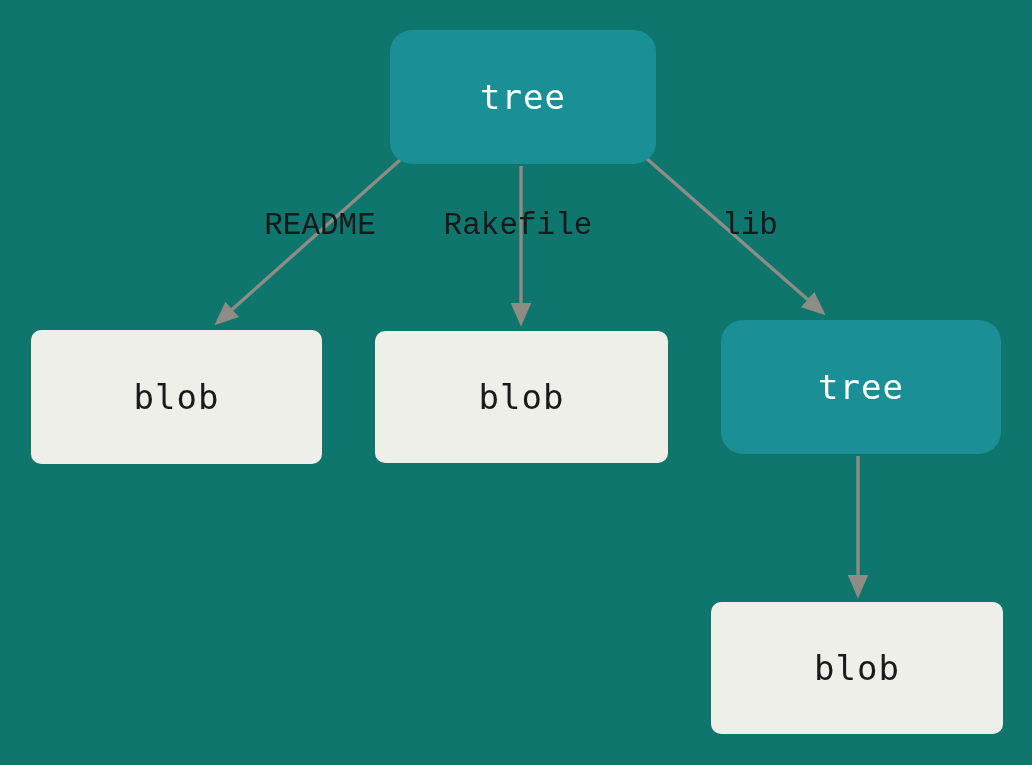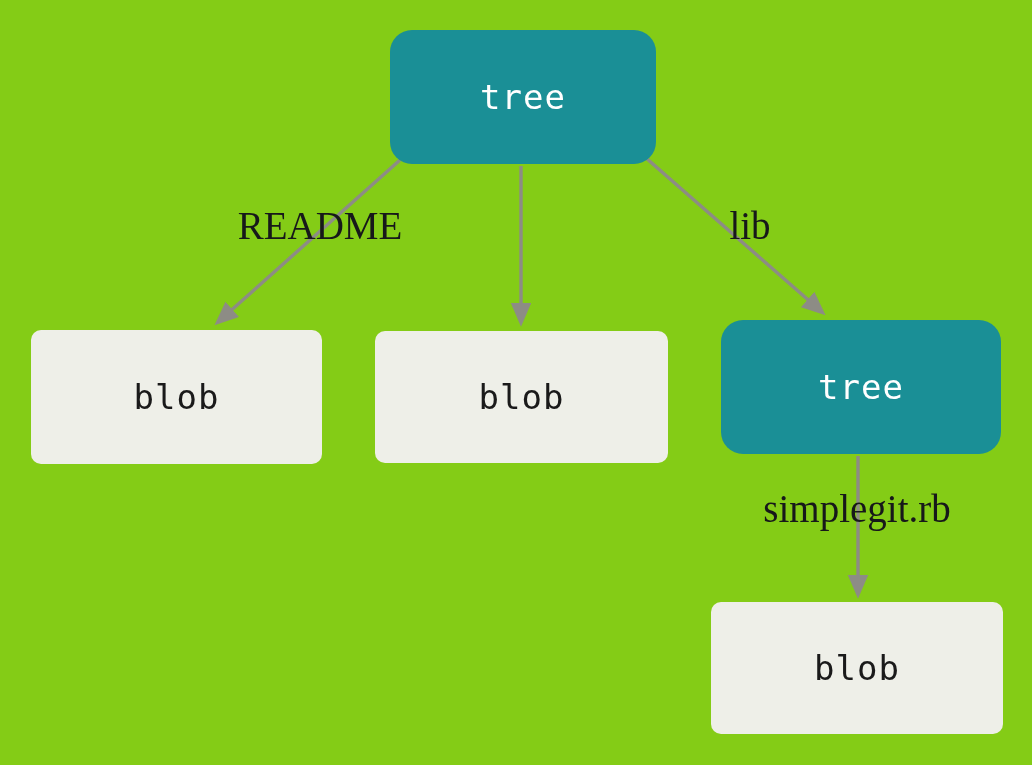--- a/index.html
+++ b/index.html
@@ -7,21 +7,21 @@
     padding: 0;
     background: #ffffff;
   }
   body {
     font-family: "DejaVu Sans Mono", monospace;
   }
   #canvas {
     position: relative;
     width: 1032px;
     height: 765px;
-    background: #84cc16;
+    background: #0f766e;
     overflow: hidden;
   }
   #edges {
     position: absolute;
     left: 0;
     top: 0;
     width: 1032px;
     height: 765px;
   }
   .node {
@@ -39,22 +39,22 @@
     background: #1a8f96;
     color: #ffffff;
   }
   .node-blob {
     background: #eeefe8;
     color: #1a1a1a;
     border-radius: 10px;
   }
   .edge-label {
     position: absolute;
-    font-family: Liberation Serif, serif;
-    font-size: 39px;
+    font-family: Liberation Mono, monospace;
+    font-size: 31px;
     color: #17181a;
     white-space: nowrap;
     transform: translate(-50%, -50%);
     background: transparent;
     letter-spacing: 0px;
   }
 </style>
 </head>
 <body>
 
@@ -91,18 +91,18 @@
   <div class="node node-tree" style="left:721px; top:320px; width:280px; height:134px;">
     <span>tree</span>
   </div>
 
   <div class="node node-blob" style="left:711px; top:602px; width:292px; height:132px;">
     <span>blob</span>
   </div>
 
   <div class="edge-label" style="left:320px; top:225px;">README</div>
 
+  <div class="edge-label" style="left:518px; top:225px;">Rakefile</div>
 
   <div class="edge-label" style="left:750px; top:225px;">lib</div>
 
-  <div class="edge-label" style="left:857px; top:508px;">simplegit.rb</div>
 
 </div>
 
 </body></html>

